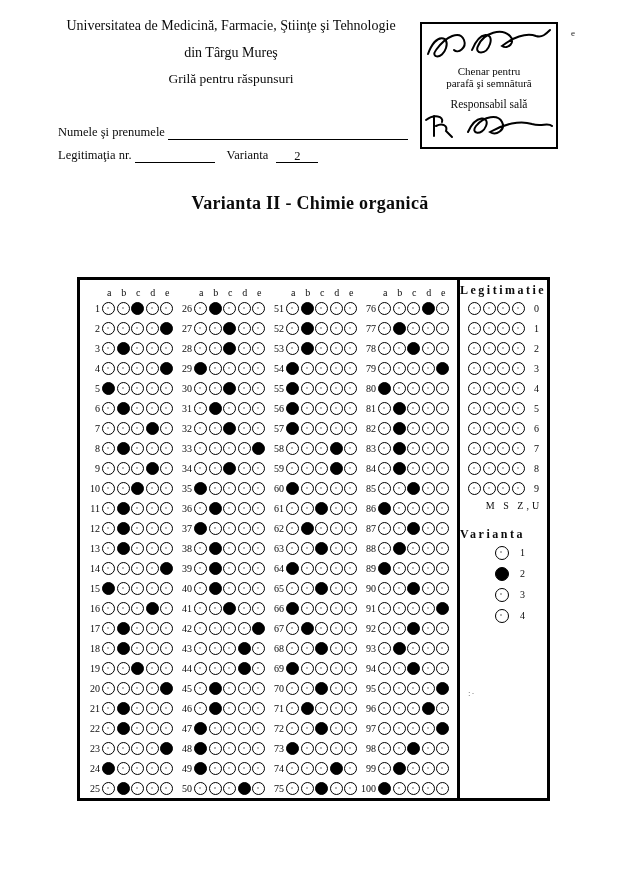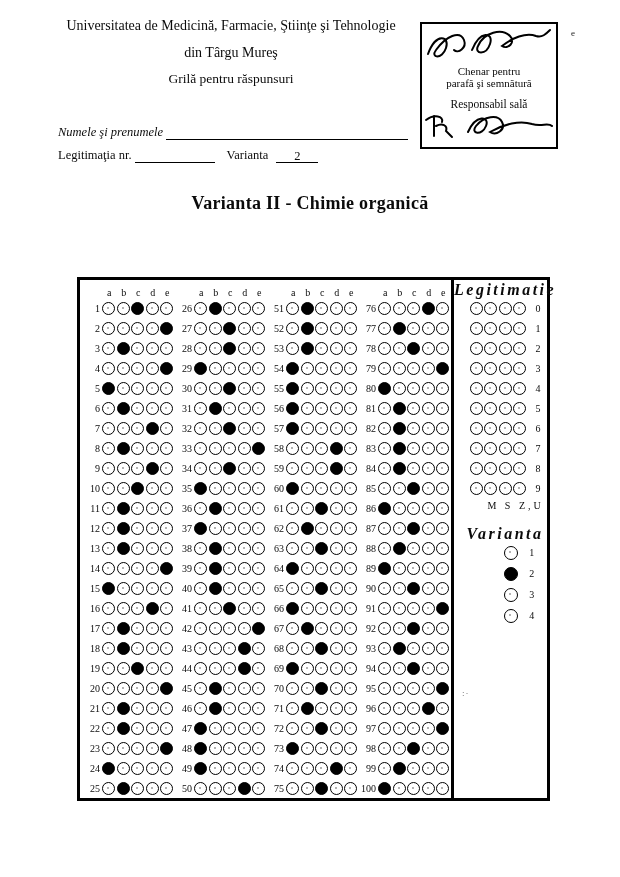--- a/index.html
+++ b/index.html
@@ -7,21 +7,21 @@
     position:relative;width:620px;height:877px;background:#fff;
     font-family:"Liberation Serif", serif;color:#0b0b0b;overflow:hidden;
   }
   
   .hdr{position:absolute;left:35px;top:18px;width:392px;text-align:center;}
   .hdr .session{font-size:12.5px;font-weight:bold;letter-spacing:.2px;margin-bottom:9px;}
   .hdr .uni1{font-size:14px;margin-bottom:11px;}
   .hdr .uni2{font-size:14px;margin-bottom:10px;}
   .hdr .formname{font-size:13.5px;}
   .field-row{position:absolute;display:flex;align-items:flex-end;font-size:12.5px;}
-  .name-row{left:58px;top:125px;width:350px;font-style:italic;}
+  .name-row{left:58px;top:125px;width:350px;}
   .id-row{left:58px;top:148px;width:350px;}
   .fill-line{border-bottom:1px solid #000;height:13px;}
   .name-row .fill-line{flex:1;margin-left:3px;}
   .id-line{width:80px;margin-left:3px;}
   .variant-word{margin-left:12px;}
   .variant-line{width:42px;margin-left:8px;text-align:center;font-size:12.5px;}
   
   .stamp{position:absolute;left:420px;top:22px;width:138px;height:127px;
     border:2px solid #000;box-sizing:border-box;text-align:center;}
   .stamp .cap1{font-size:11px;margin-top:1px;}
@@ -42,22 +42,22 @@
   .q-row{display:flex;align-items:center;height:20px;}
   .q-num{width:17px;text-align:right;padding-right:2px;font-size:10px;}
   .bubble{width:13px;height:13px;border:1.4px solid #000;border-radius:50%;
     box-sizing:border-box;margin-right:1.5px;position:relative;background:#fff;flex:0 0 auto;}
   .bubble.filled{background:#000;}
   .bubble:not(.filled)::after{content:"";position:absolute;left:4px;top:4px;width:2px;height:2px;
     border-radius:50%;background:#9a9a9a;}
   .vdivider{border-left:3px solid #000;height:100%;}
   
   .panel{flex:1;position:relative;padding-top:2px;}
-  .panel-title{font-size:16px;font-weight:bold;letter-spacing:2.5px;text-align:center;
-    height:16px;line-height:16px;font-style:italic;}
+  .panel-title{font-size:12px;font-weight:bold;letter-spacing:2.5px;text-align:left;
+    height:16px;line-height:16px;}
   .digit-row{display:flex;align-items:center;height:20px;justify-content:center;}
   .digit-row .bubble{margin-right:1.5px;}
   .digit-label{font-size:10px;width:10px;text-align:right;margin-left:3px;}
   .mszu{font-size:10px;text-align:center;letter-spacing:3px;margin-top:2px;height:14px;margin-left:21px;}
   .variant-block{margin-top:12px;}
   .variant-row{display:flex;align-items:center;justify-content:flex-end;
     padding-right:22px;height:21px;}
   .variant-row .bubble{width:14px;height:14px;}
   .variant-label{font-size:10px;width:10px;text-align:right;margin-left:5px;}
   .noise-b{position:absolute;left:8px;top:408px;font-size:9px;color:#555;letter-spacing:1px;}

